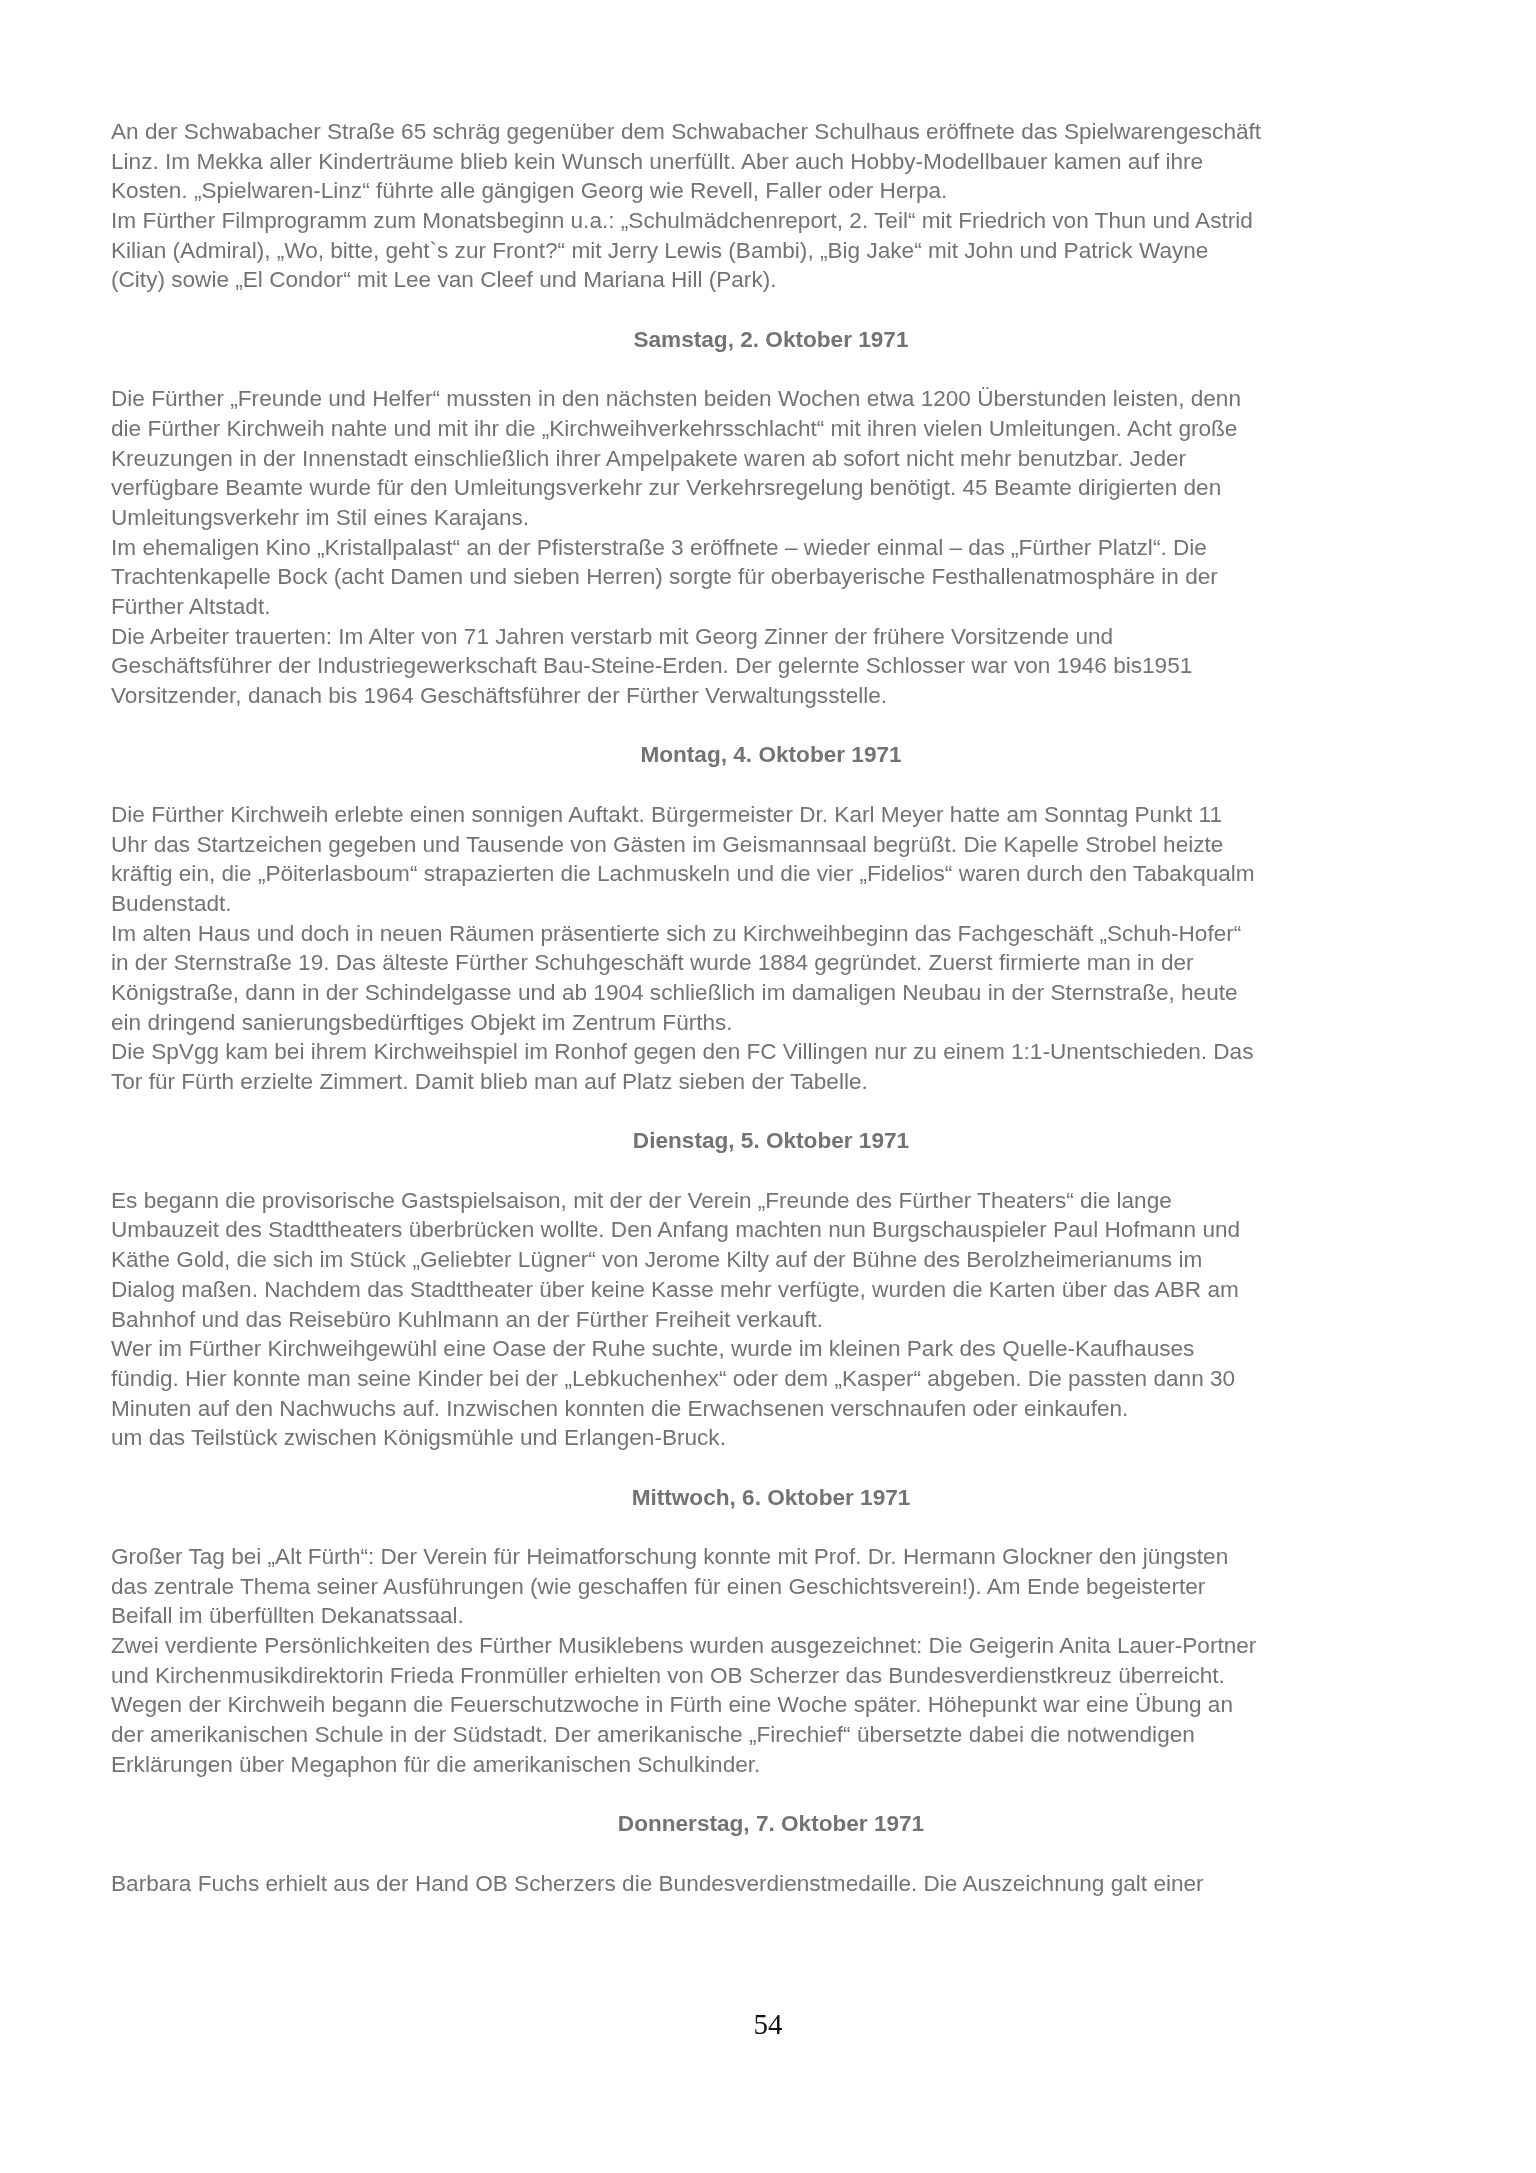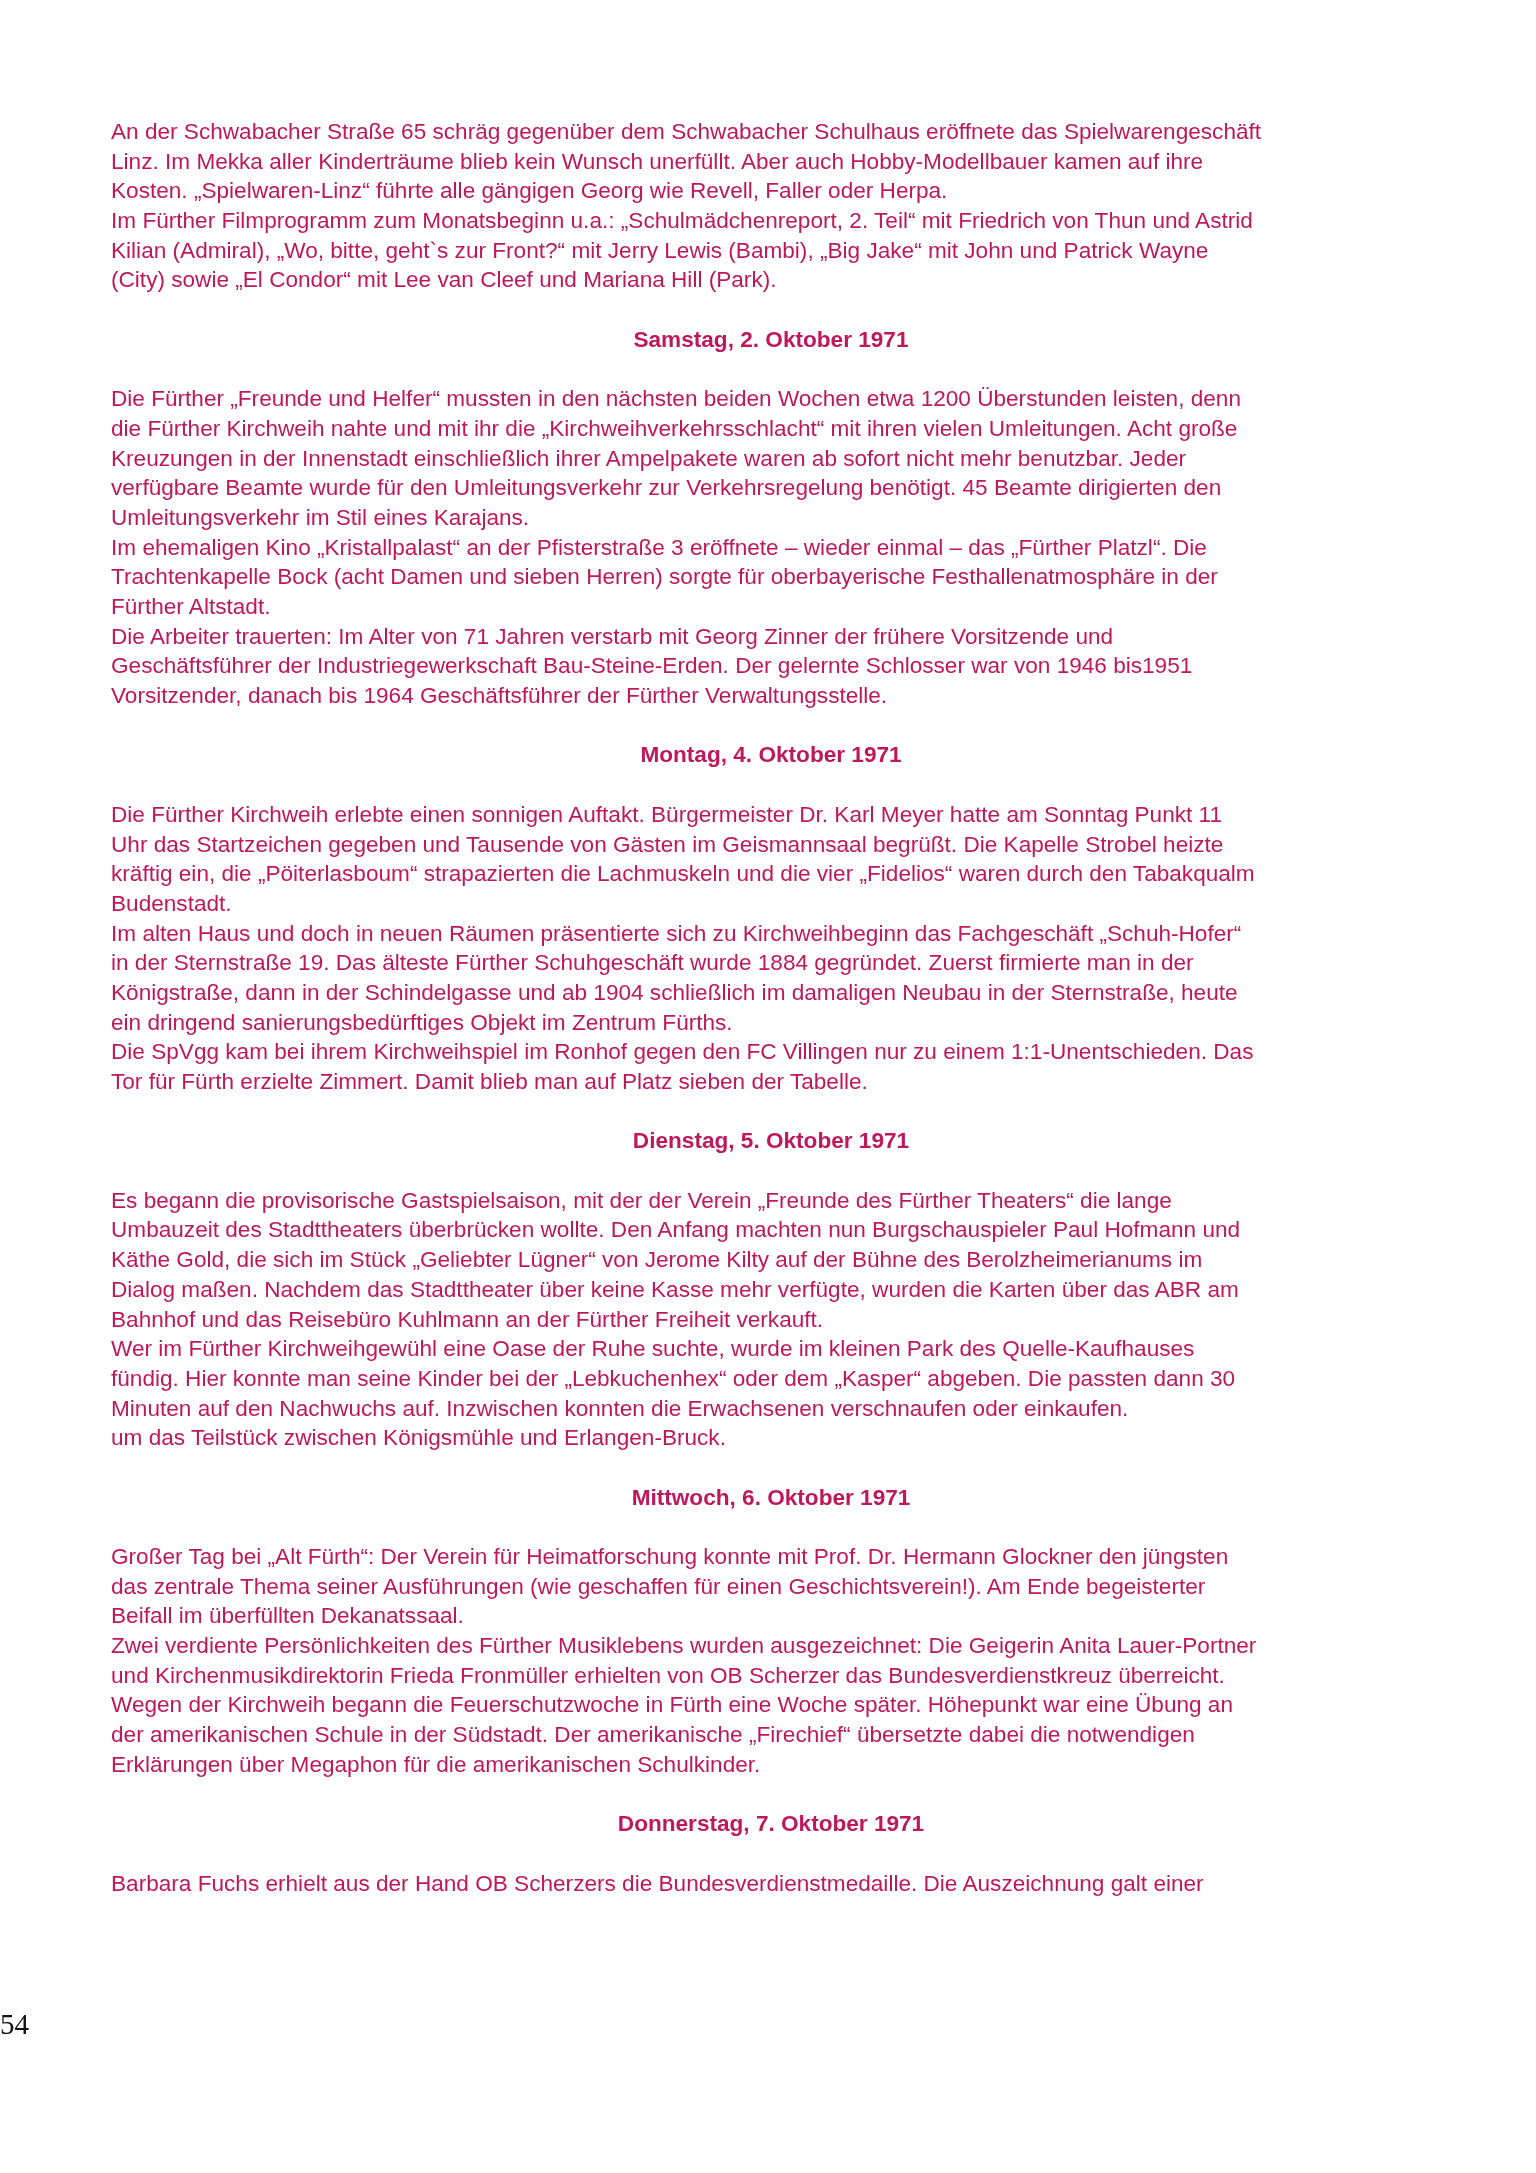--- a/index.html
+++ b/index.html
@@ -1,29 +1,29 @@
 <!DOCTYPE html>
 <html><head>
 <meta charset="utf-8">
 <style>
   html, body { margin: 0; padding: 0; background: #ffffff; }
   body { width: 1536px; height: 2173px; position: relative; overflow: hidden; }
   .page { position: absolute; left: 0; top: 0; width: 1536px; height: 2173px; background: #fff; }
   .content {
     position: absolute; left: 111px; top: 117px; width: 1320px;
-    font-family: "Liberation Sans", sans-serif; font-size: 22.6px; color: #be185d;
+    font-family: "Liberation Sans", sans-serif; font-size: 22.6px; color: #737373;
     line-height: 29.7px;
   }
   .line { display: block; white-space: nowrap; height: 29.7px; }
   .blank { display: block; height: 29.7px; }
   .heading { font-weight: bold; text-align: center; }
   .section { display: block; }
   .paragraph { display: block; }
   .page-number {
-    position: absolute; left: 0; width: 1536px; top: 2008px; text-align: left;
+    position: absolute; left: 0; width: 1536px; top: 2008px; text-align: center;
     font-family: "Liberation Serif", serif; font-size: 29px; color: #111;
   }
 </style>
 </head>
 <body>
 
 <div class="page">
   <div class="content">
 
     <div class="section">

